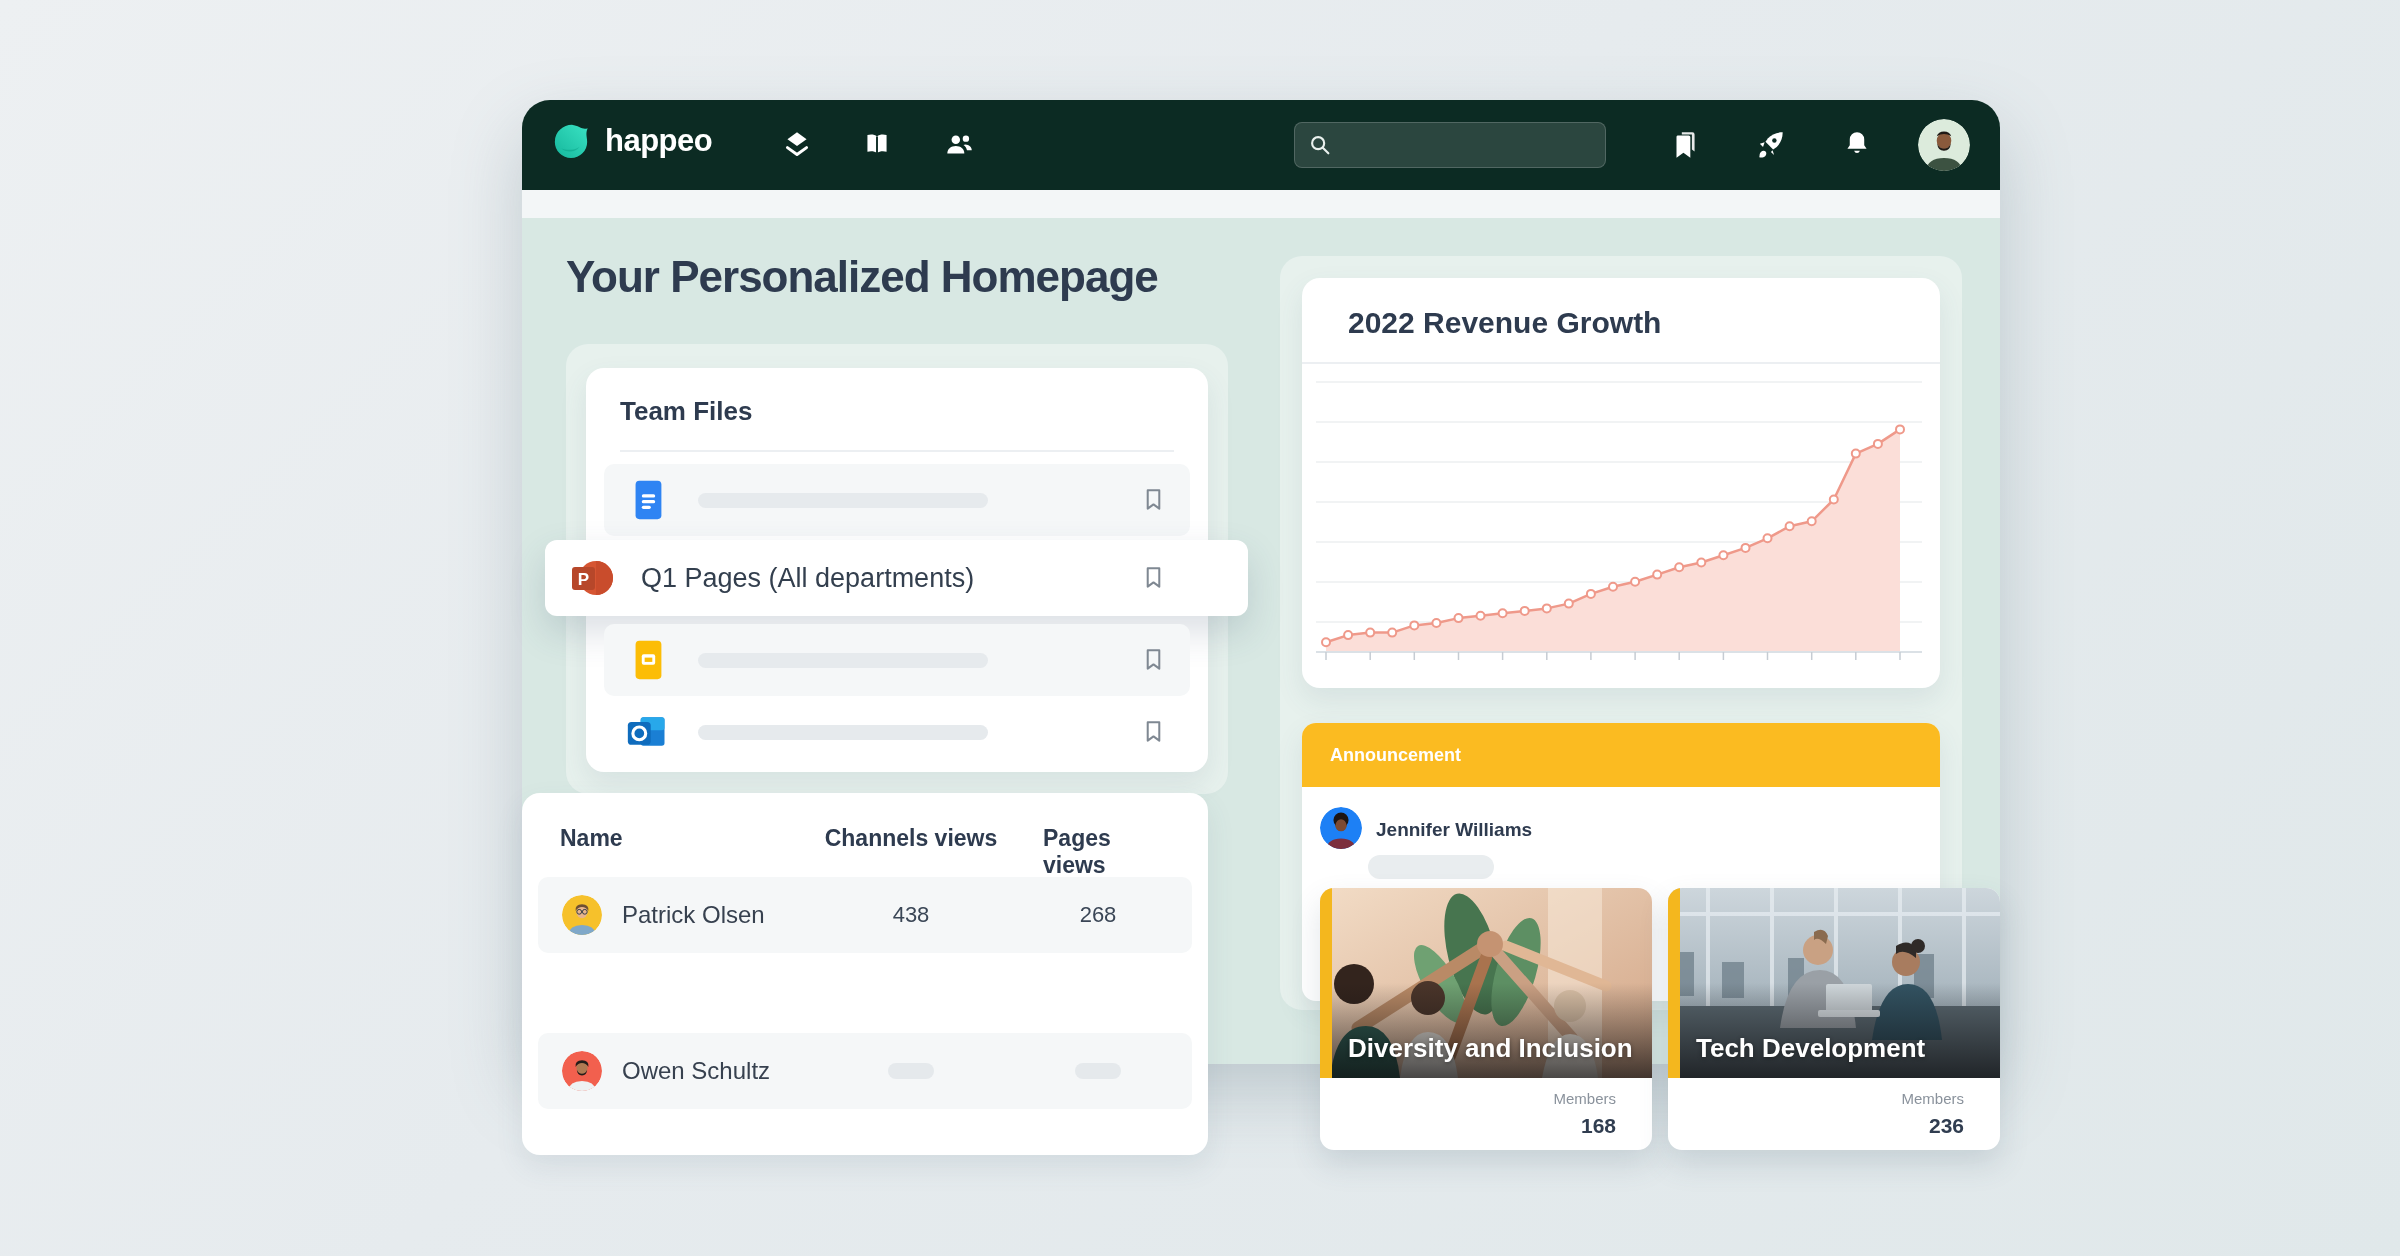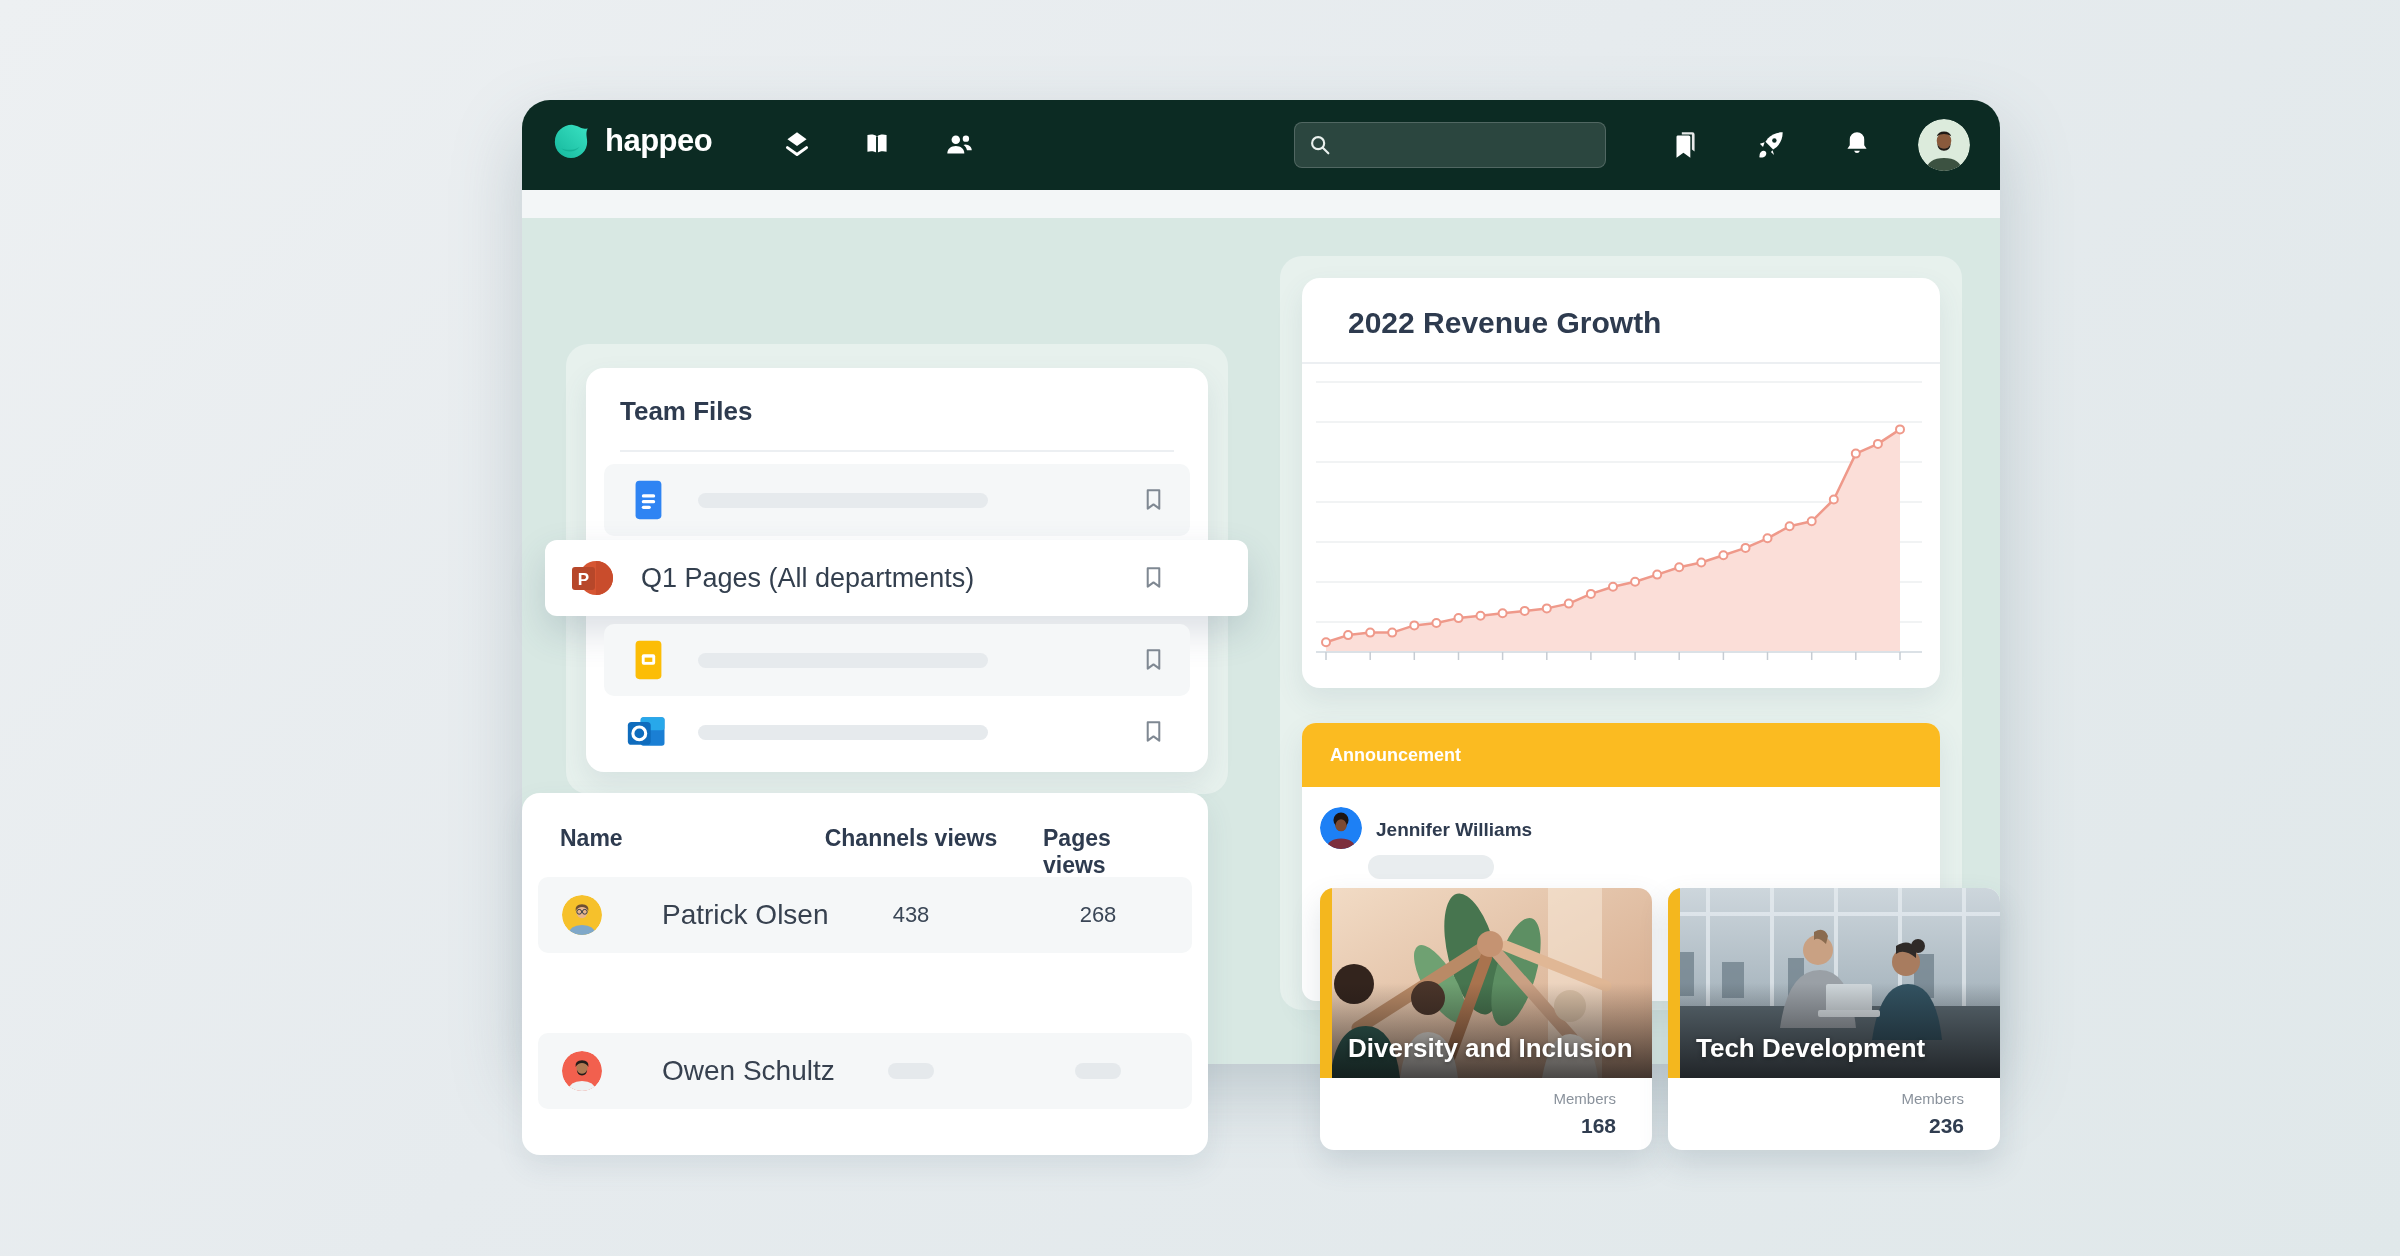--- a/index.html
+++ b/index.html
@@ -33,21 +33,21 @@
   .ph-bar{background:#e6eaed;border-radius:8px;}
   
   .file-row{border-radius:10px;}
   .file-row.shaded{background:#f5f7f8;}
   #okr-row{background:#fff;border-radius:12px;box-shadow:0 16px 36px rgba(55,80,105,.18);}
   .file-name{font-size:27px;color:#333f4e;}
   
   .th{font-size:23px;font-weight:700;color:#2e3b4f;}
   .t-row{height:76px;border-radius:10px;}
   .t-row.shaded{background:#f5f7f8;}
-  .t-name{font-size:28px;color:#37414f;margin-left:40px;}
+  .t-name{font-size:24px;color:#37414f;}
   .t-val{font-size:22px;color:#3a4656;}
   .pill{width:46px;height:16px;border-radius:8px;background:#e5e9ec;}
   
   #ann-header{height:64px;background:#fbbb21;border-radius:14px 14px 0 0;
     display:flex;align-items:center;padding-left:28px;}
   #ann-label{color:#fff;font-size:18px;font-weight:600;}
   .ann-name{font-size:19px;font-weight:700;color:#2e3b4f;}
   
   .comm-card{border-radius:14px;background:#fff;box-shadow:0 14px 30px rgba(70,95,115,.16);}
   .comm-img{position:absolute;left:0;top:0;width:100%;height:190px;border-radius:14px 14px 0 0;overflow:hidden;}
@@ -152,20 +152,21 @@
               <path d="M14 102 q4-27 36-27 q32 0 36 27 z" fill="#3c5241"></path>
             </g>
           </svg>
         </span>
     </div>
   </div>
 
   <div class="abs backdrop" style="left:566px;top:344px;width:662px;height:450px;"></div>
   <div class="abs backdrop" style="left:1280px;top:256px;width:682px;height:754px;"></div>
 
+  <div id="page-title" class="abs">Your Personalized Homepage</div>
 
   <div class="abs card" style="left:586px;top:368px;width:622px;height:404px;">
     <div class="abs card-title" style="left:34px;top:28px;font-size:26px;">Team Files</div>
     <div class="abs divider" style="left:34px;top:82px;width:554px;"></div>
 
     <div class="abs file-row shaded" style="left:18px;top:96px;width:586px;height:72px;">
       <span class="abs" style="left:22px;top:14px;">
         <svg viewBox="0 0 46 46" width="44" height="44">
             <rect x="10" y="3" width="27" height="40" rx="4" fill="#2f84f3"></rect>
             <g fill="#fff">

